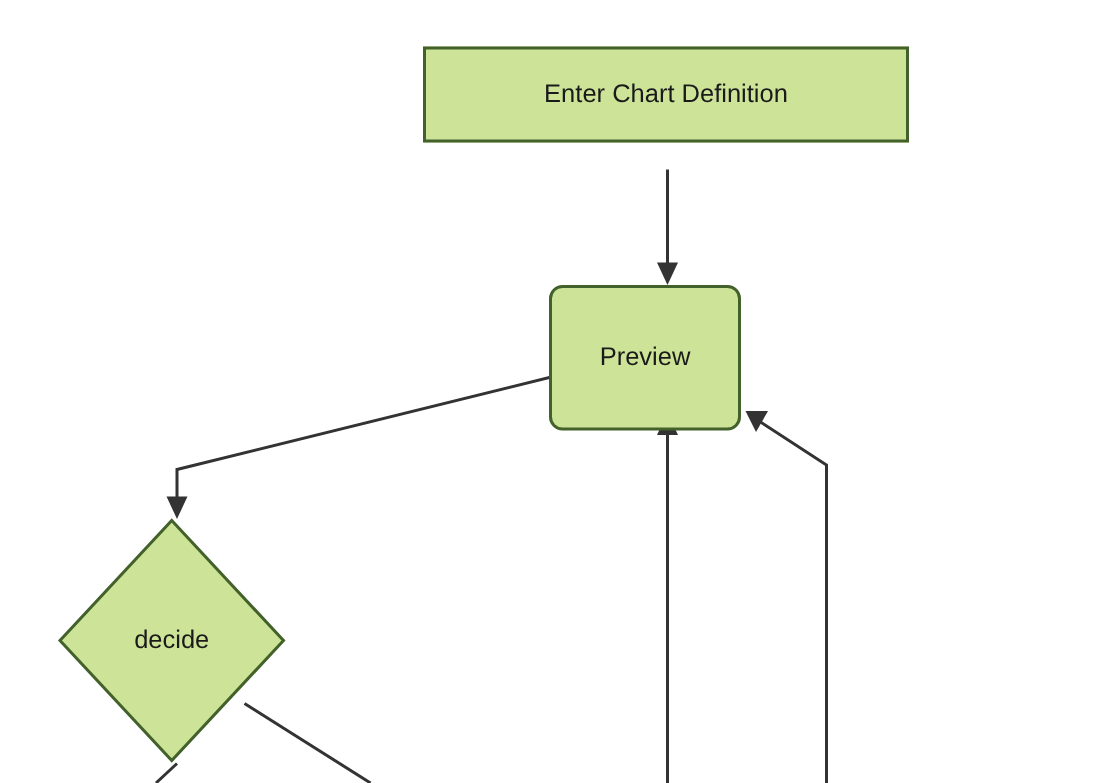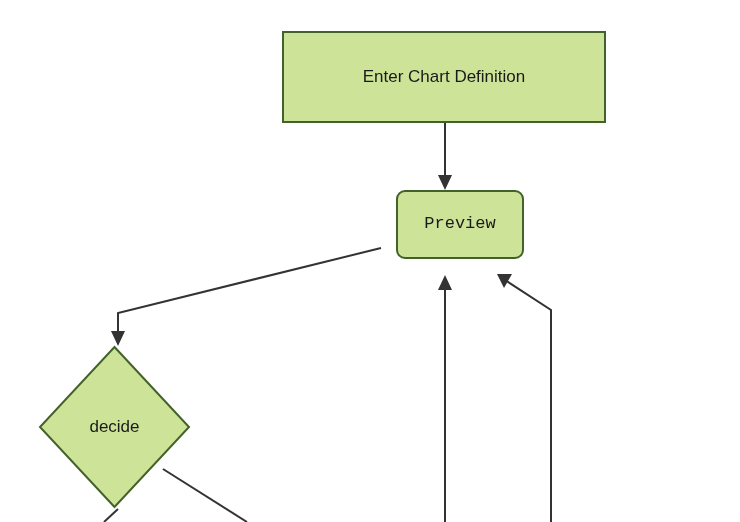--- a/index.html
+++ b/index.html
@@ -100,25 +100,25 @@
 
     <g>
       <path class="edge-path" d="M 118 509 L 104 522"></path>
     </g>
 
     <g>
       <path class="edge-path" d="M 163 469 L 247 522"></path>
     </g>
   </svg>
 
-  <div class="node node-rect" style="left:282px; top:31px; width:324px; height:92px;">
+  <div class="node node-rect" style="left:282px; top:31px; width:324px; height:64px;">
     <span>Enter Chart Definition</span>
   </div>
 
-  <div class="node node-round" style="left:396px; top:190px; width:128px; height:69px;font-family:Liberation Mono, monospace;">
+  <div class="node node-round" style="left:366px; top:190px; width:128px; height:97px;">
     <span>Preview</span>
   </div>
 
   <div class="node node-diamond" style="left:38px; top:345px; width:153px; height:164px;">
     <svg class="diamond-shape" viewBox="0 0 153 164" preserveAspectRatio="none" xmlns="http://www.w3.org/2000/svg">
       <polygon points="76.5,2 151,82 76.5,162 2,82" fill="#cde498" stroke="#43612a" stroke-width="2"></polygon>
     </svg>
     <span class="diamond-label">decide</span>
   </div>
 

